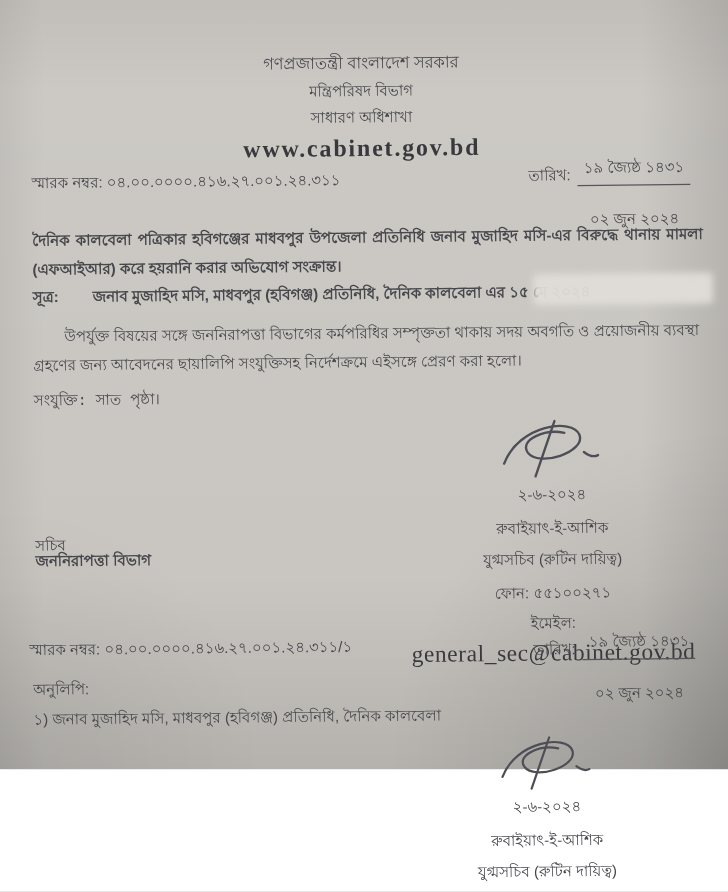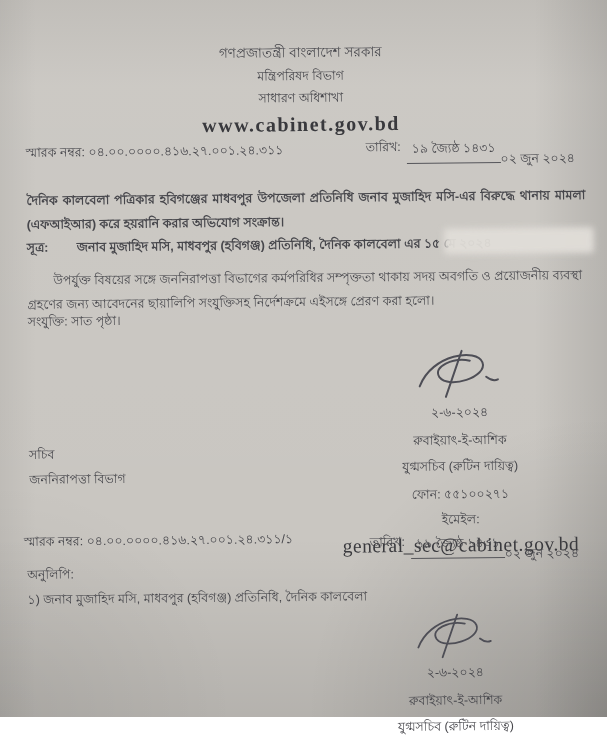--- a/index.html
+++ b/index.html
@@ -1,21 +1,21 @@
 <!DOCTYPE html>
 <html><head>
 <meta charset="utf-8">
 <style>
   html,body{margin:0;padding:0;}
   body{
     width:607px;height:743px;overflow:hidden;
     font-family:"Liberation Sans","DejaVu Sans",sans-serif;
   }
   .photo{
-    position:relative;width:607px;height:717px;
+    position:relative;width:607px;height:641px;
     background:
       radial-gradient(circle at 100% 100%, rgba(0,0,0,0.16), rgba(0,0,0,0) 32%),
       radial-gradient(circle at 0% 100%, rgba(0,0,0,0.07), rgba(0,0,0,0) 25%),
       linear-gradient(to right, rgba(0,0,0,0.05), rgba(0,0,0,0) 6%, rgba(0,0,0,0) 88%, rgba(0,0,0,0.10)),
       linear-gradient(to bottom, rgba(0,0,0,0.04), rgba(255,255,255,0.05) 12%, rgba(0,0,0,0) 75%, rgba(0,0,0,0.10)),
       #c9c6c1;
     color:#47474c;
   }
   .content{
     position:absolute;inset:0;
@@ -30,53 +30,53 @@
     font-family:"Liberation Serif","DejaVu Serif",serif;
     font-size:20px;font-weight:bold;letter-spacing:1.5px;color:#39393d;
   }
   .memoline{position:absolute;font-size:12.5px;white-space:nowrap;}
   .memo1{top:141px;left:28px;}
   .memo2{top:530px;left:22px;}
   .dateblk{position:absolute;display:flex;gap:6px;font-size:12.5px;}
   .date1{top:133px;right:30px;}
   .date2{top:528px;right:30px;}
   .dlabel{padding-top:6px;}
-  .dcol{display:flex;flex-direction:row;align-items:center;}
+  .dcol{display:flex;flex-direction:column;align-items:center;}
   .dbn{border-bottom:1.4px solid #55555a;padding:0 5px 3px 5px;}
   .den{margin-top:19px;}
   .labeled{position:absolute;display:flex;gap:10px;font-size:12.5px;}
   .subject{top:186px;left:28px;right:20px;font-weight:bold;line-height:1.95;}
   .subject .ltext{text-align:justify;}
   .reference{top:234px;left:28px;right:20px;font-weight:bold;line-height:1.9;}
   .lbl{flex:0 0 40px;}
   .ltext{flex:1 1 auto;}
   .bodytext{
     position:absolute;top:266px;left:28px;right:24px;
     font-size:12.5px;line-height:1.95;text-align:justify;text-indent:26px;
   }
-  .enclosure{position:absolute;top:310px;left:28px;font-size:12.5px;}
+  .enclosure{position:absolute;top:322px;left:28px;font-size:12.5px;font-family:Liberation Mono, monospace;}
   .redact{
     position:absolute;top:230px;right:12px;width:150px;height:26px;
     background:rgba(224,221,216,0.95);filter:blur(3px);border-radius:4px;
   }
   .sigblock{position:absolute;text-align:center;font-size:12.5px;line-height:1;}
   .sig1{top:348px;right:8px;width:280px;}
   .sig2{top:612px;right:30px;width:250px;}
   .sigblock svg{display:block;margin:0 auto;}
   .sigdate{margin-top:6px;}
   .signame{margin-top:15px;}
   .sigdesg{margin-top:14px;}
   .sigphone{margin-top:15px;}
   .sigemaillbl{margin-top:13px;}
   .sigemail{
     margin-top:9px;font-family:"Liberation Serif","DejaVu Serif",serif;
     font-size:19.5px;color:#3a3a3e;letter-spacing:0.5px;
   }
   .addressee{position:absolute;top:446px;left:28px;font-size:12.5px;line-height:1;}
-  .addressee .a2{margin-top:12px;}
+  .addressee .a2{margin-top:0;font-weight:bold;}
   .copylbl{position:absolute;top:563px;left:25px;font-size:12.5px;}
   .copyitem{position:absolute;top:588px;left:25px;font-size:12.5px;white-space:nowrap;}
 </style>
 </head>
 <body>
 
 <div class="photo">
   <div class="content">
 
     <div class="hdr">

